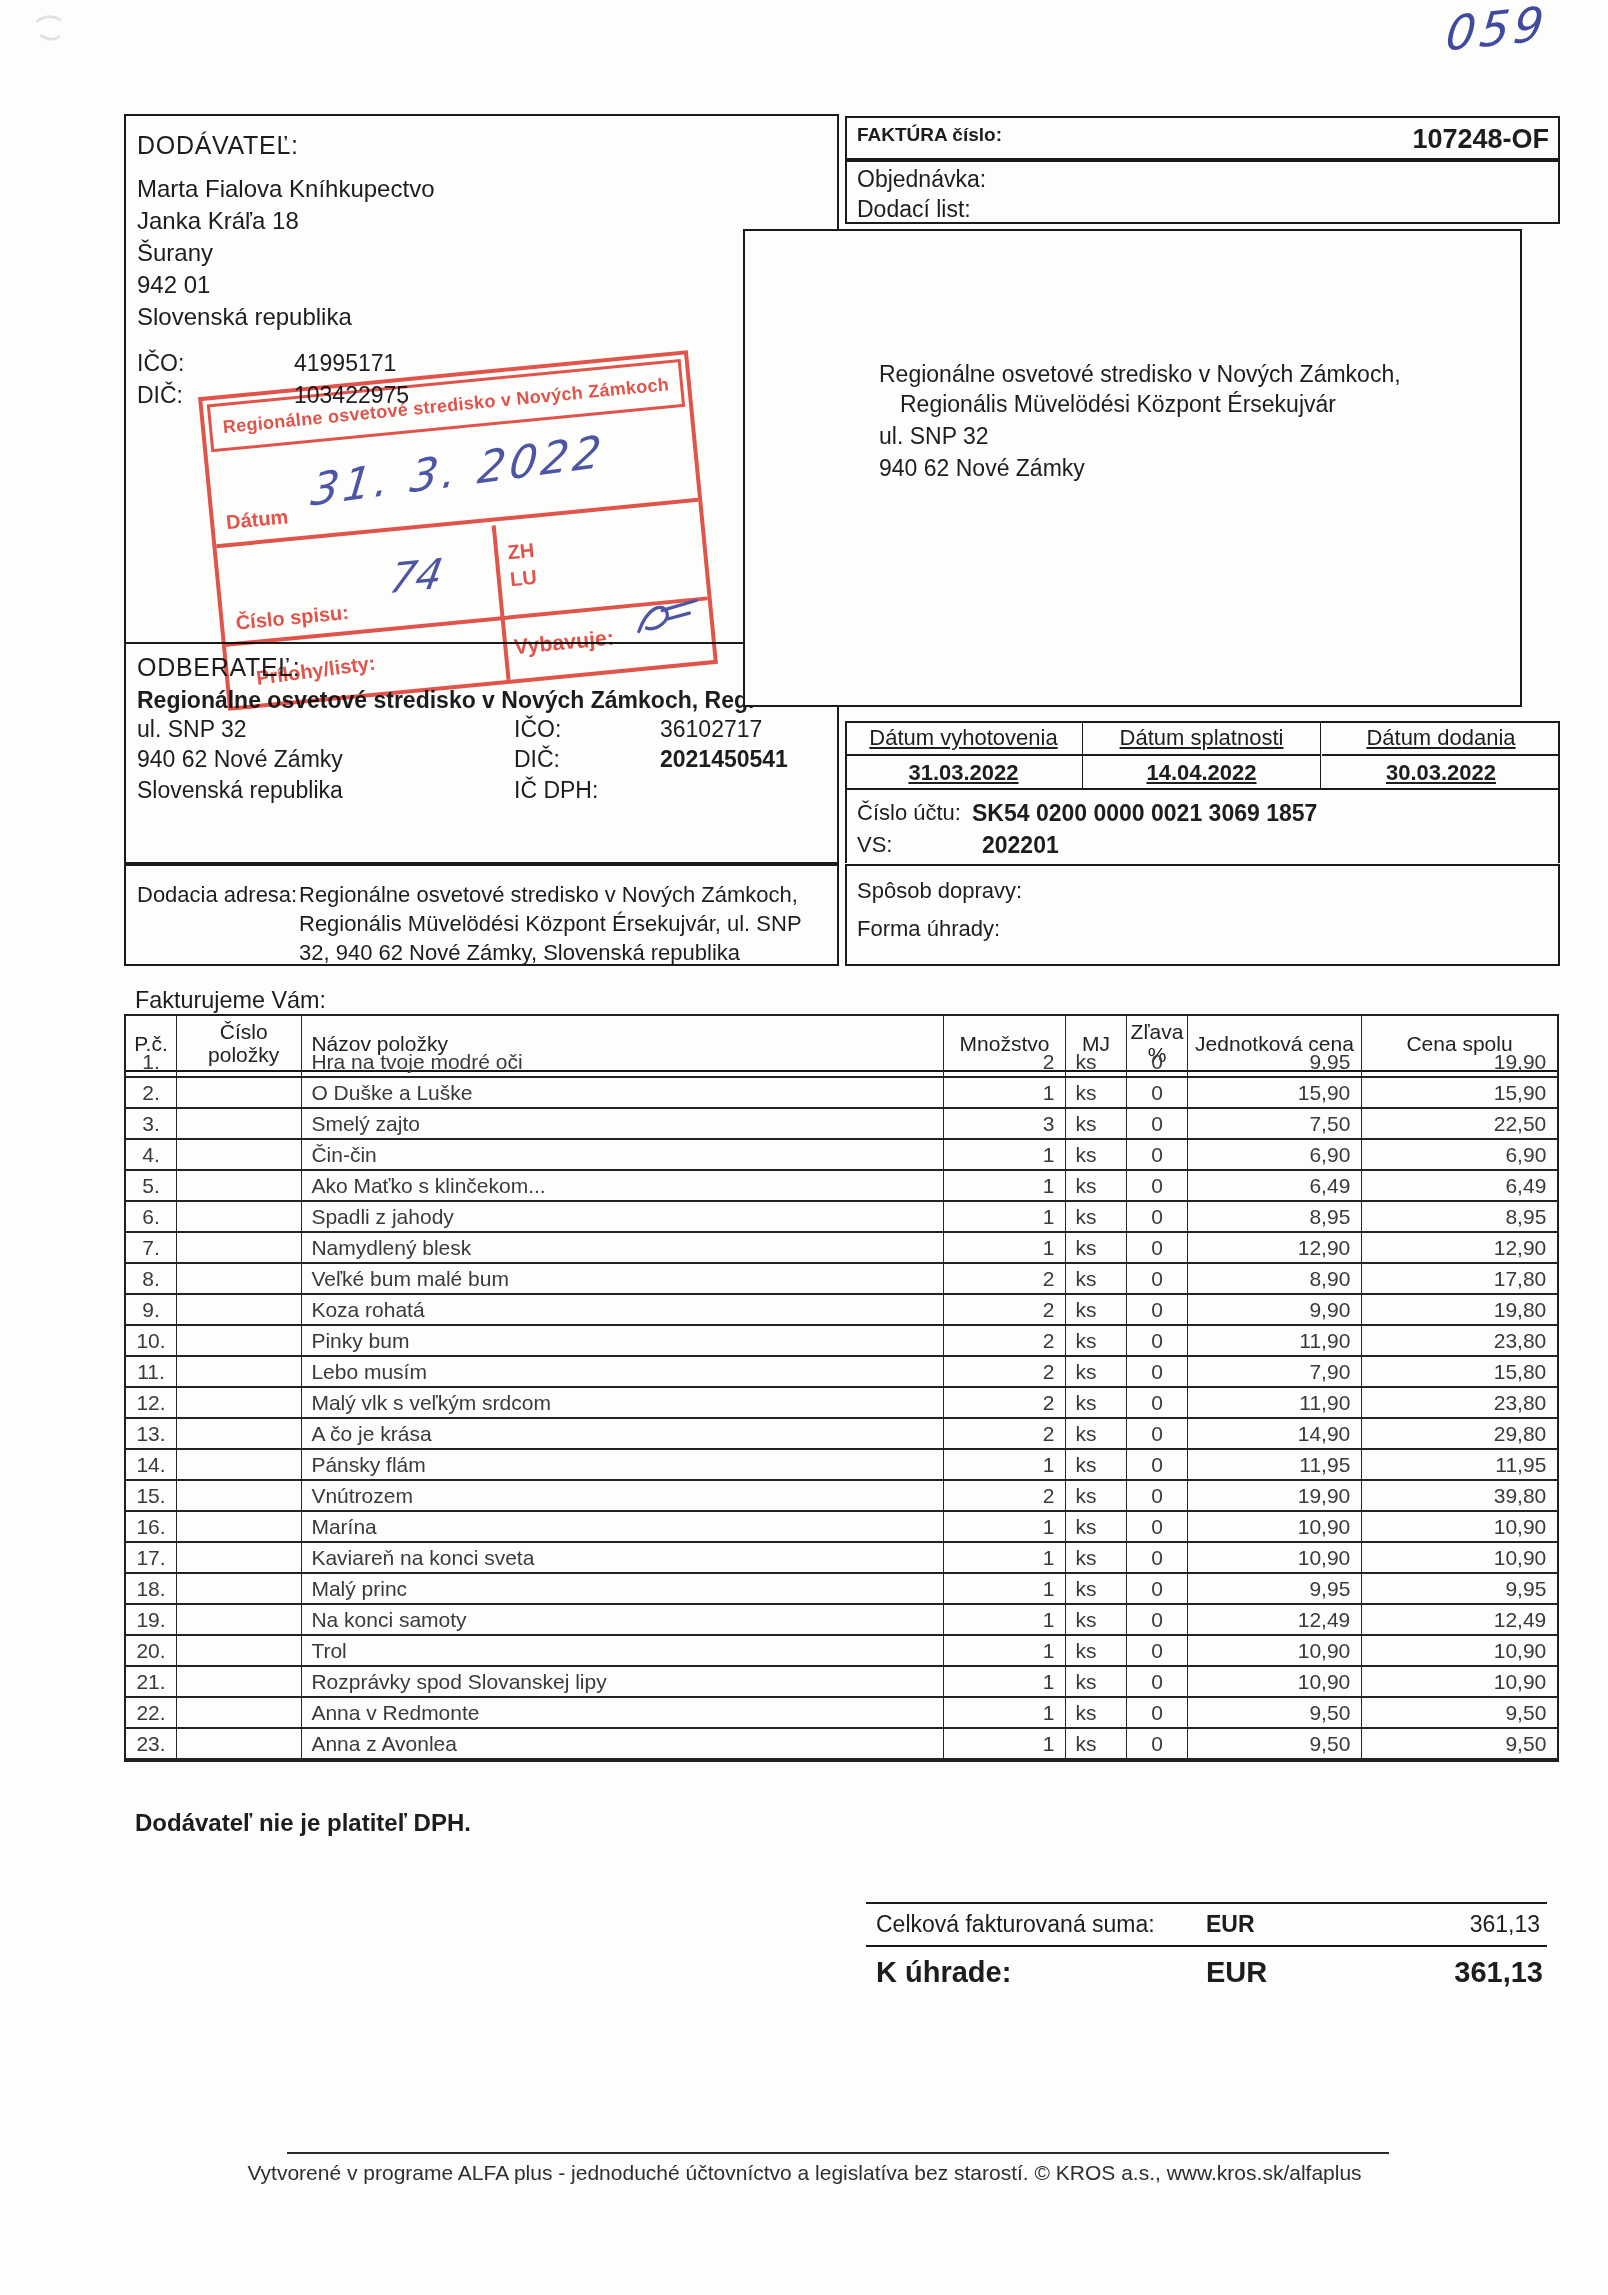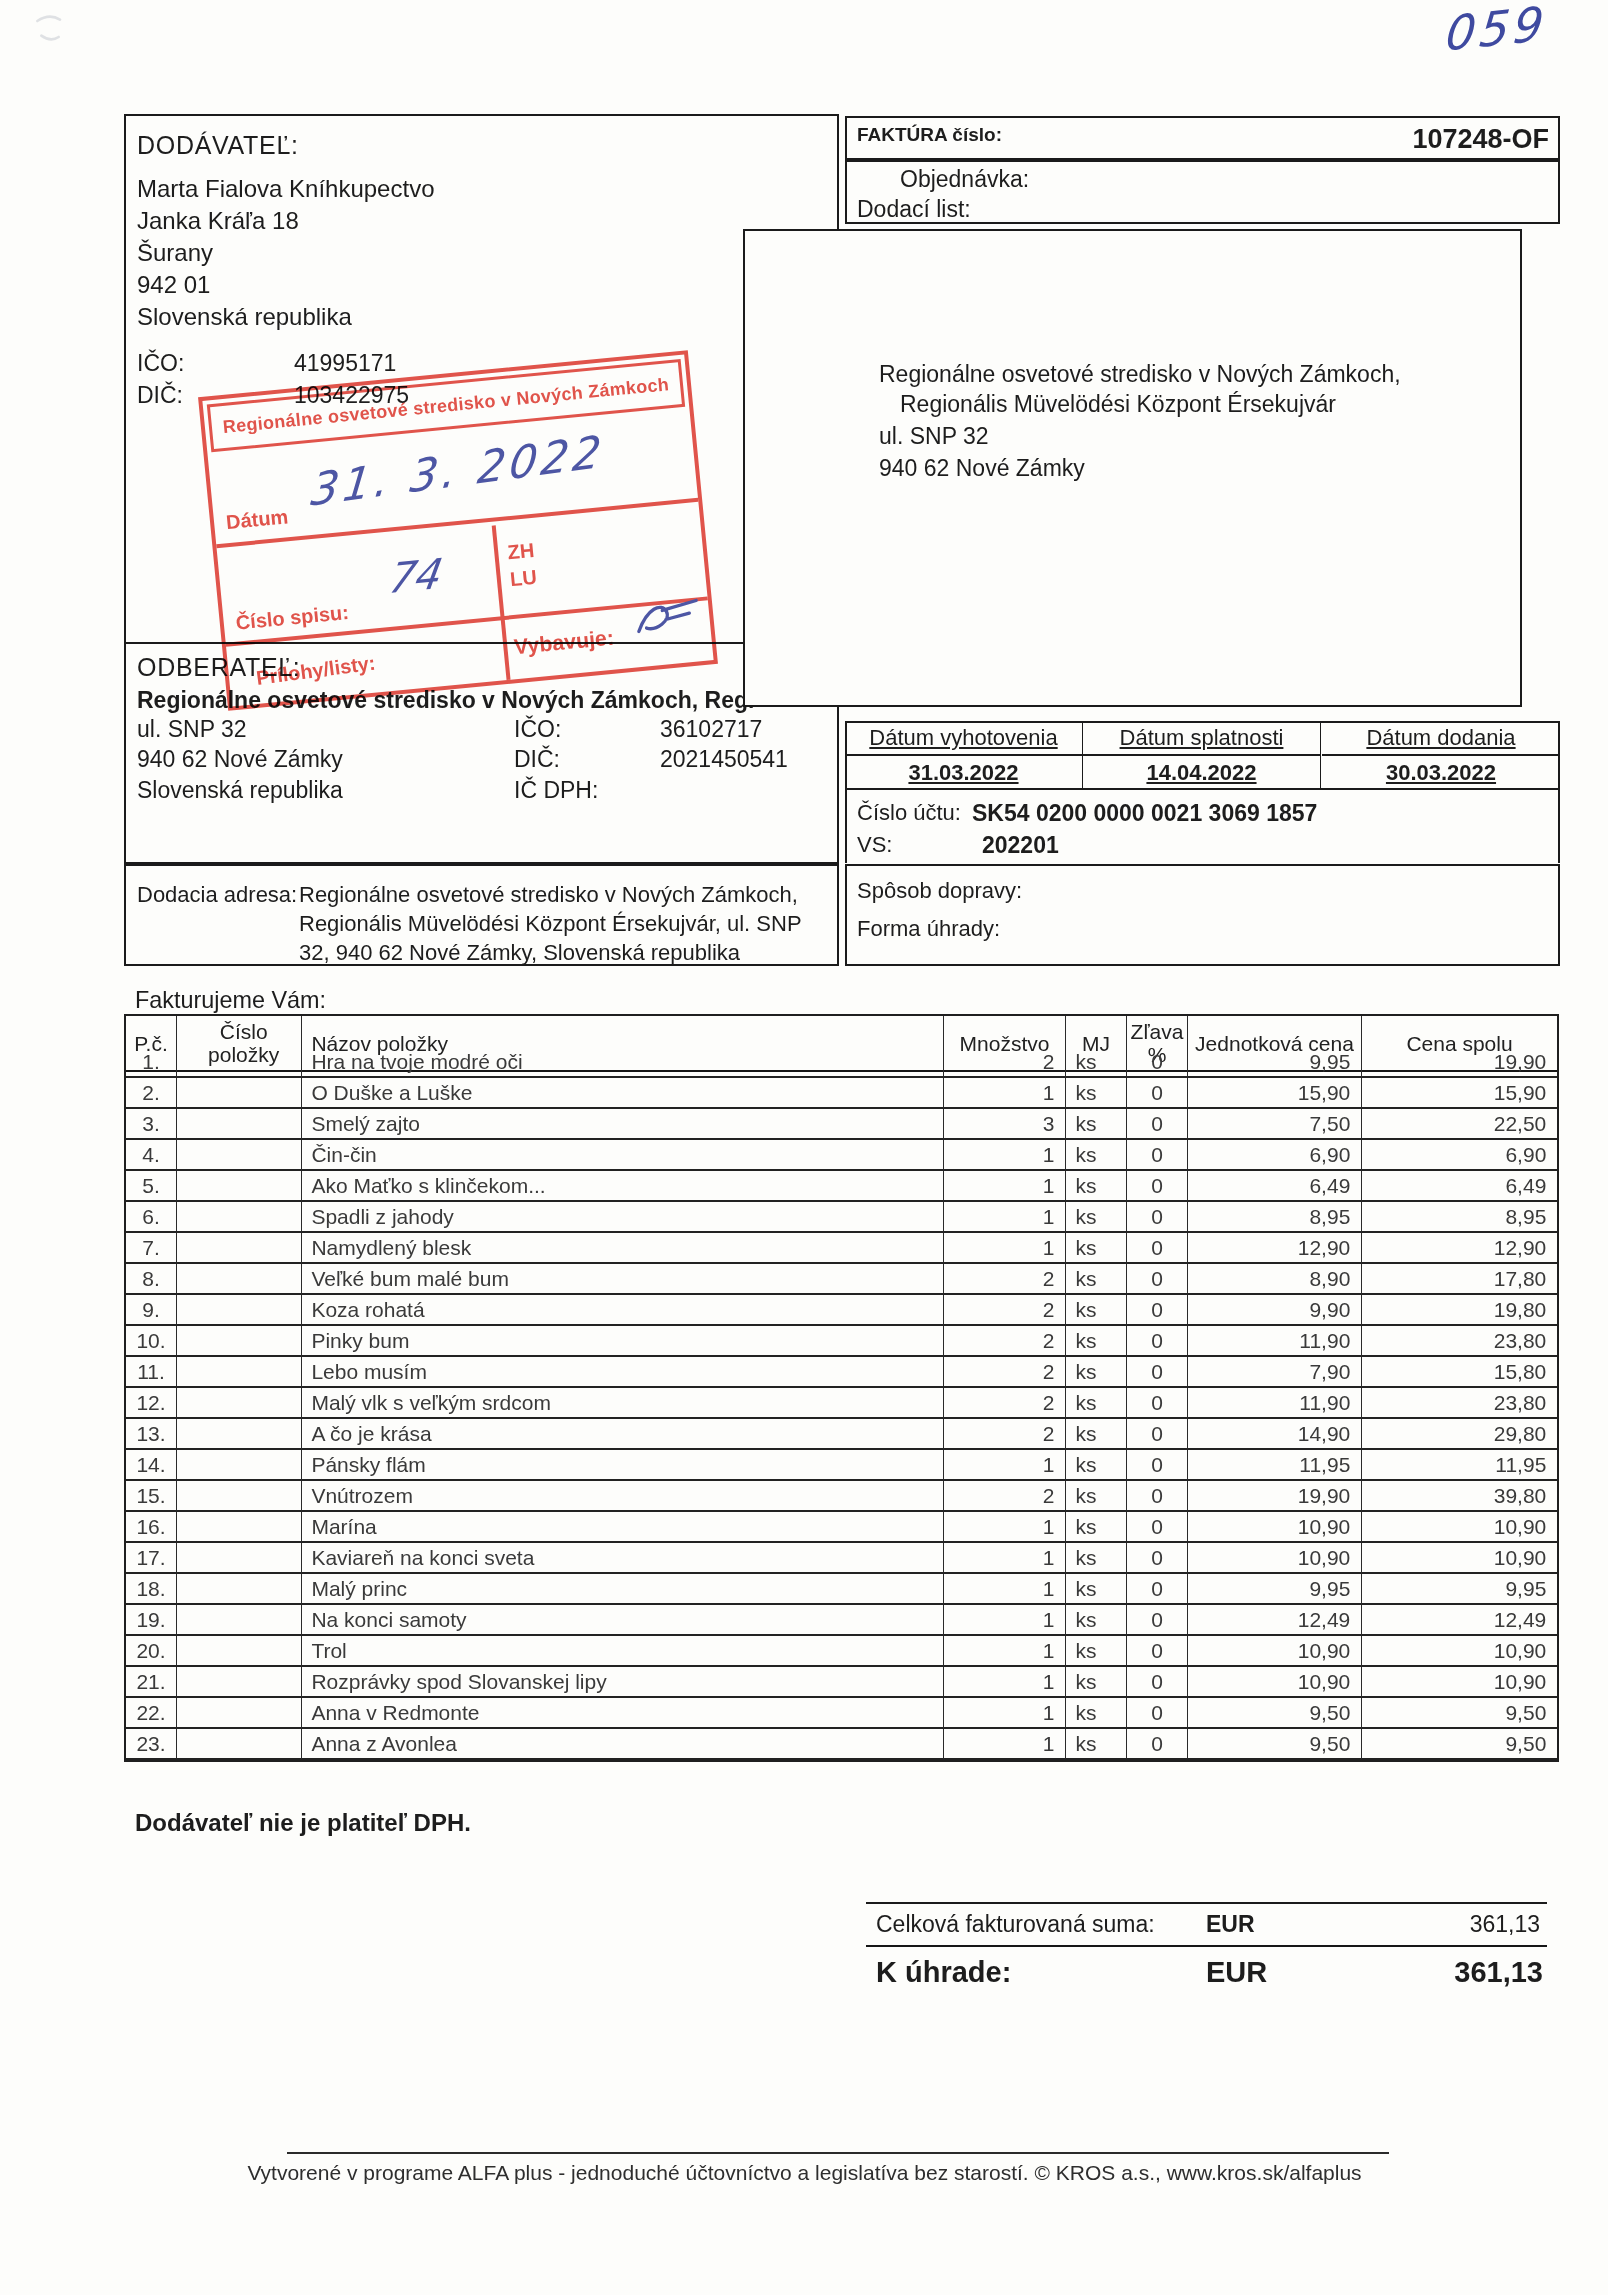--- a/index.html
+++ b/index.html
@@ -86,35 +86,35 @@
   <div class="abs" style="left:294px; top:382px;">103422975</div>
 
   <div class="abs" style="left:137px; top:653px; font-size:25px; letter-spacing:0.7px;">ODBERATEĽ:</div>
   <div class="abs b" style="left:137px; top:687px; font-size:23px;">Regionálne osvetové stredisko v Nových Zámkoch, Regi</div>
   <div class="abs" style="left:137px; top:716px;">ul. SNP 32</div>
   <div class="abs" style="left:137px; top:746px;">940 62 Nové Zámky</div>
   <div class="abs" style="left:137px; top:777px;">Slovenská republika</div>
   <div class="abs" style="left:514px; top:716px;">IČO:</div>
   <div class="abs" style="left:660px; top:716px;">36102717</div>
   <div class="abs" style="left:514px; top:746px;">DIČ:</div>
-  <div class="abs" style="left:660px; top:746px;">2021450541</div>
+  <div class="abs" style="left:660px; top:746px;font-weight:bold;">2021450541</div>
   <div class="abs" style="left:514px; top:777px;">IČ DPH:</div>
 
   <div class="box" style="left:124px; top:864px; width:715px; height:102px;"></div>
   <div class="abs" style="left:137px; top:882px; font-size:22px;">Dodacia adresa:</div>
   <div class="abs" style="left:299px; top:882px; font-size:22px;">Regionálne osvetové stredisko v Nových Zámkoch,</div>
   <div class="abs" style="left:299px; top:911px; font-size:22px;">Regionális Müvelödési Központ Érsekujvár, ul. SNP</div>
   <div class="abs" style="left:299px; top:940px; font-size:22px;">32, 940 62 Nové Zámky, Slovenská republika</div>
 
   <div class="box" style="left:845px; top:116px; width:715px; height:44px;"></div>
   <div class="abs b" style="left:857px; top:124px; font-size:19px;">FAKTÚRA číslo:</div>
   <div class="abs b" style="left:1369px; top:124px; width:180px; text-align:right; font-size:27px;">107248-OF</div>
 
   <div class="box" style="left:845px; top:160px; width:715px; height:64px;"></div>
-  <div class="abs" style="left:857px; top:166px;margin-left:43px;">Objednávka:</div>
+  <div class="abs" style="left:857px; top:166px;">Objednávka:</div>
   <div class="abs" style="left:857px; top:196px;">Dodací list:</div>
 
   <div class="box" id="recipient-box" style="left:743px; top:229px; width:779px; height:478px;"></div>
   <div class="abs" style="left:879px; top:361px; z-index:3;">Regionálne osvetové stredisko v Nových Zámkoch,</div>
   <div class="abs" style="left:879px; top:391px; z-index:3;margin-left:21px;">Regionális Müvelödési Központ Érsekujvár</div>
   <div class="abs" style="left:879px; top:423px; z-index:3;">ul. SNP 32</div>
   <div class="abs" style="left:879px; top:455px; z-index:3;">940 62 Nové Zámky</div>
 
   <div id="stamp">
     <div id="stamp-header">Regionálne osvetové stredisko v Nových Zámkoch</div>

